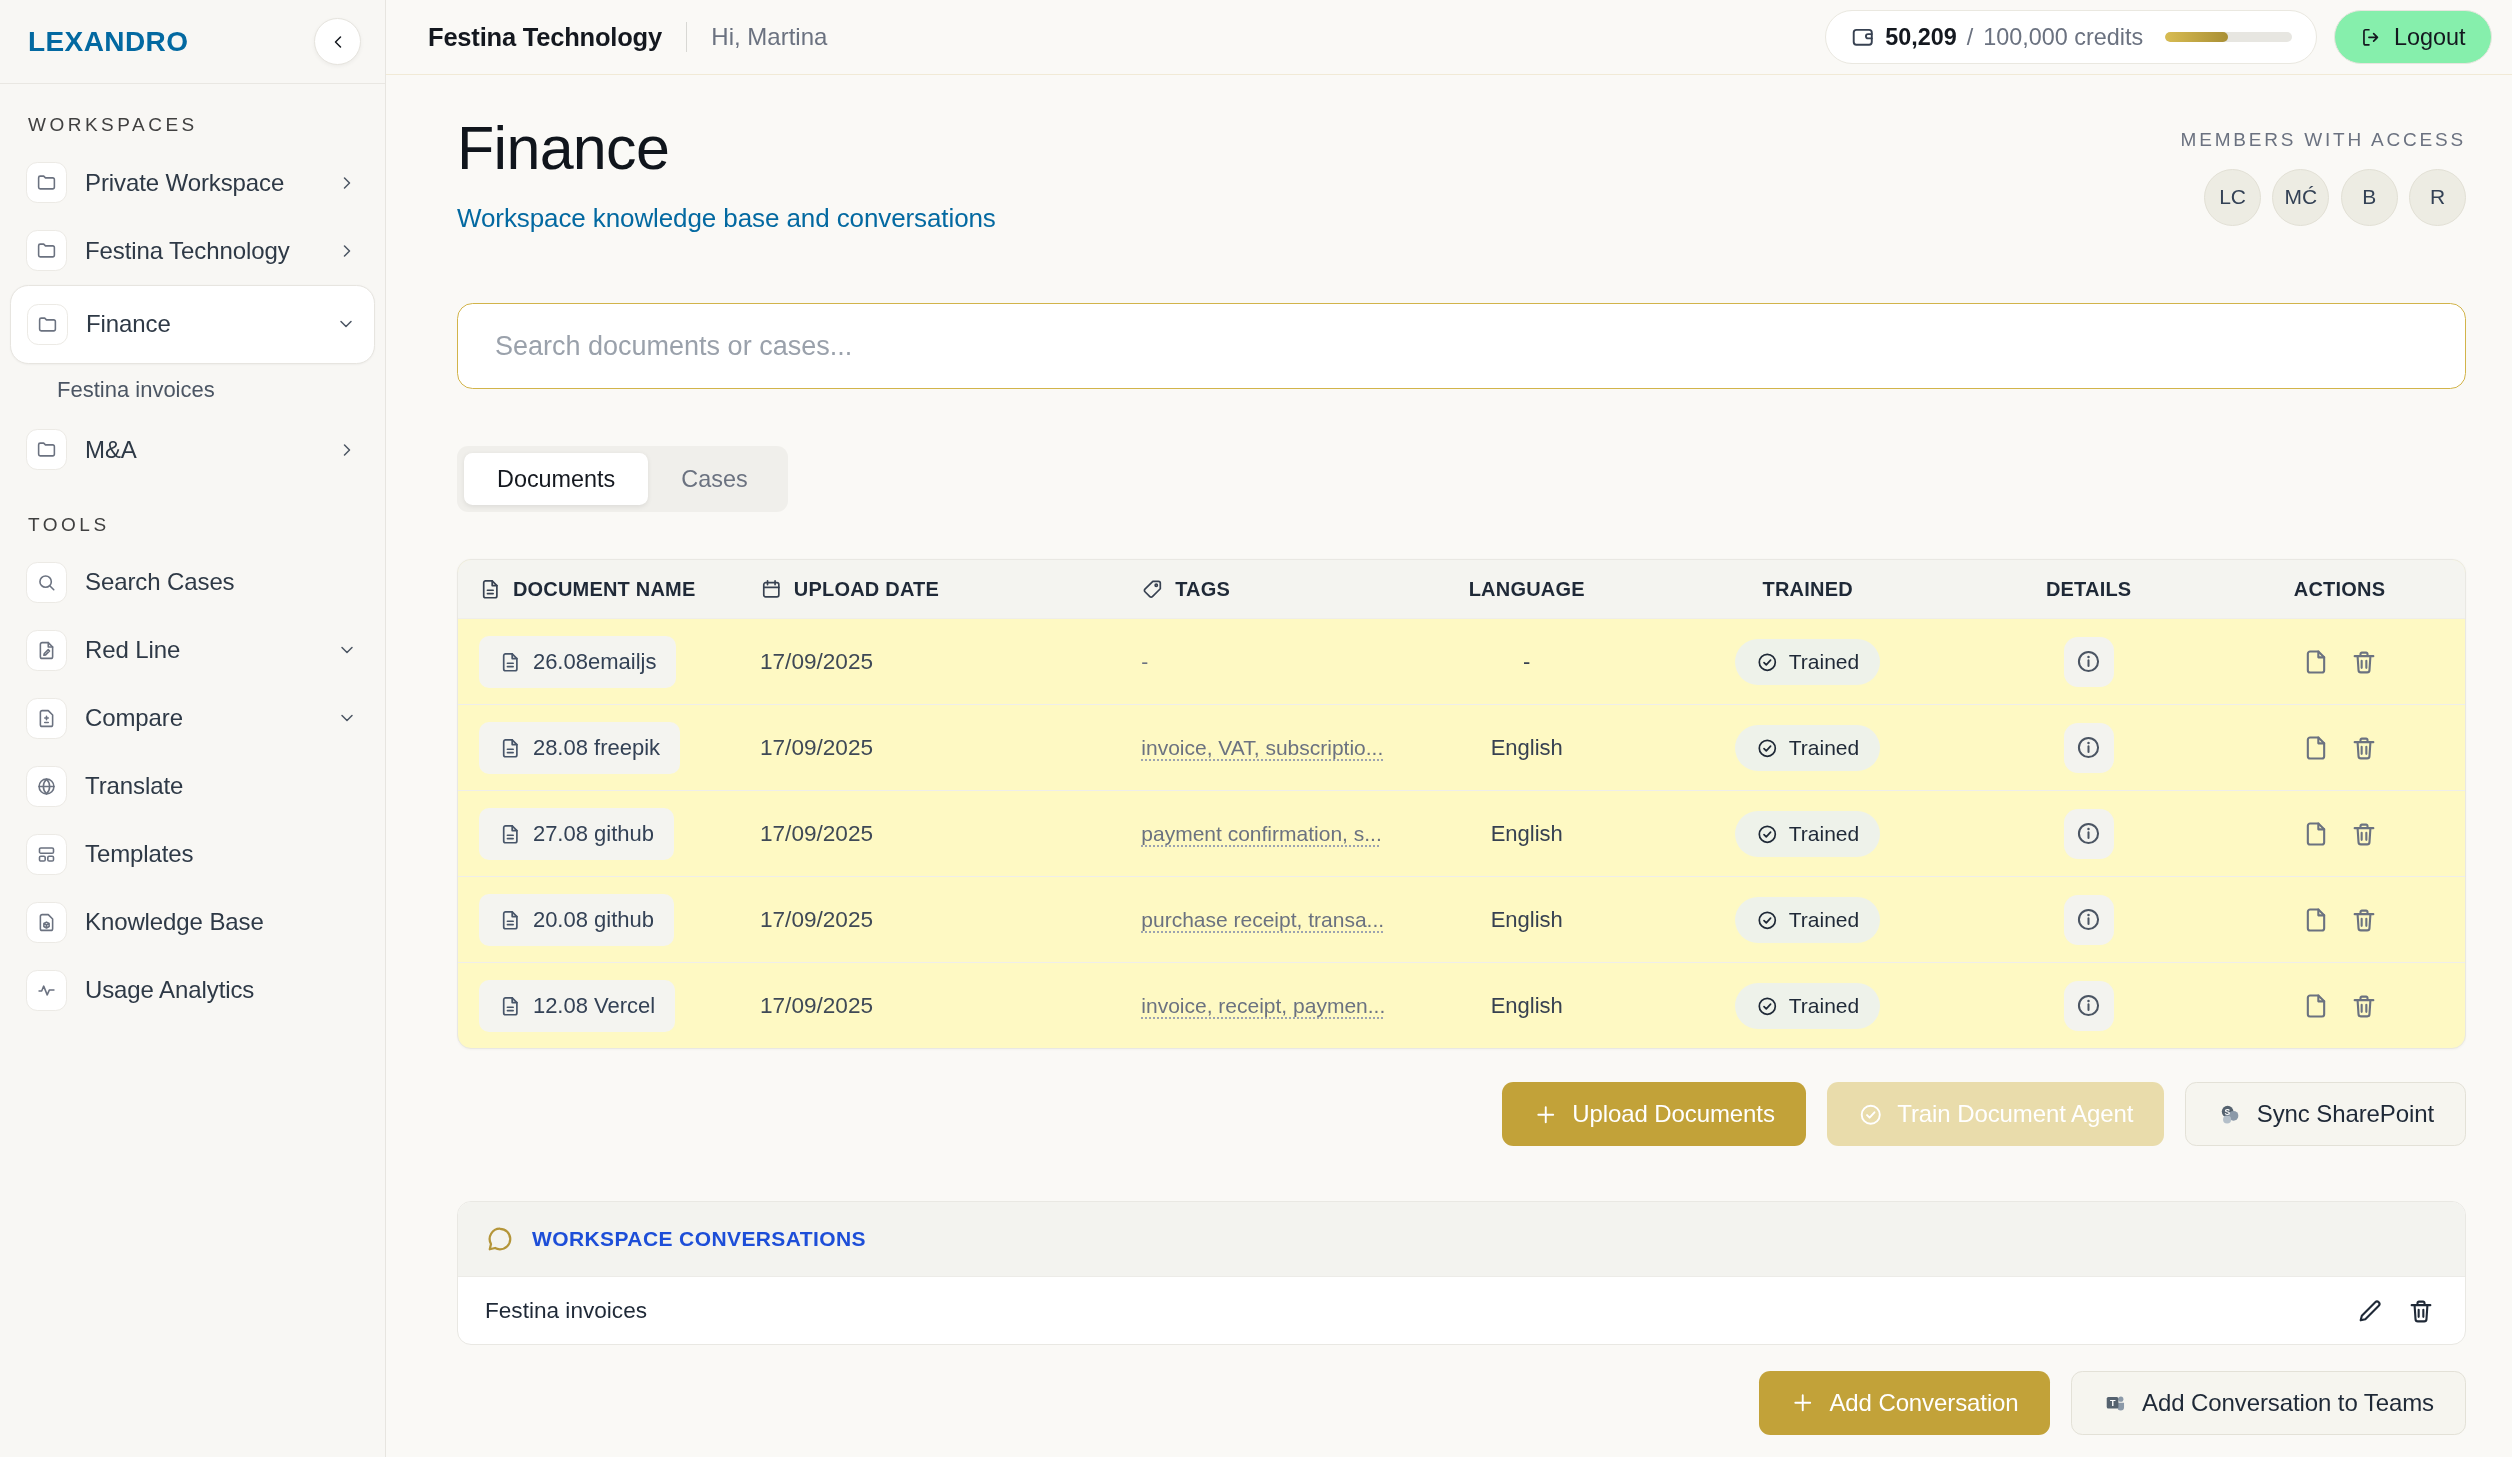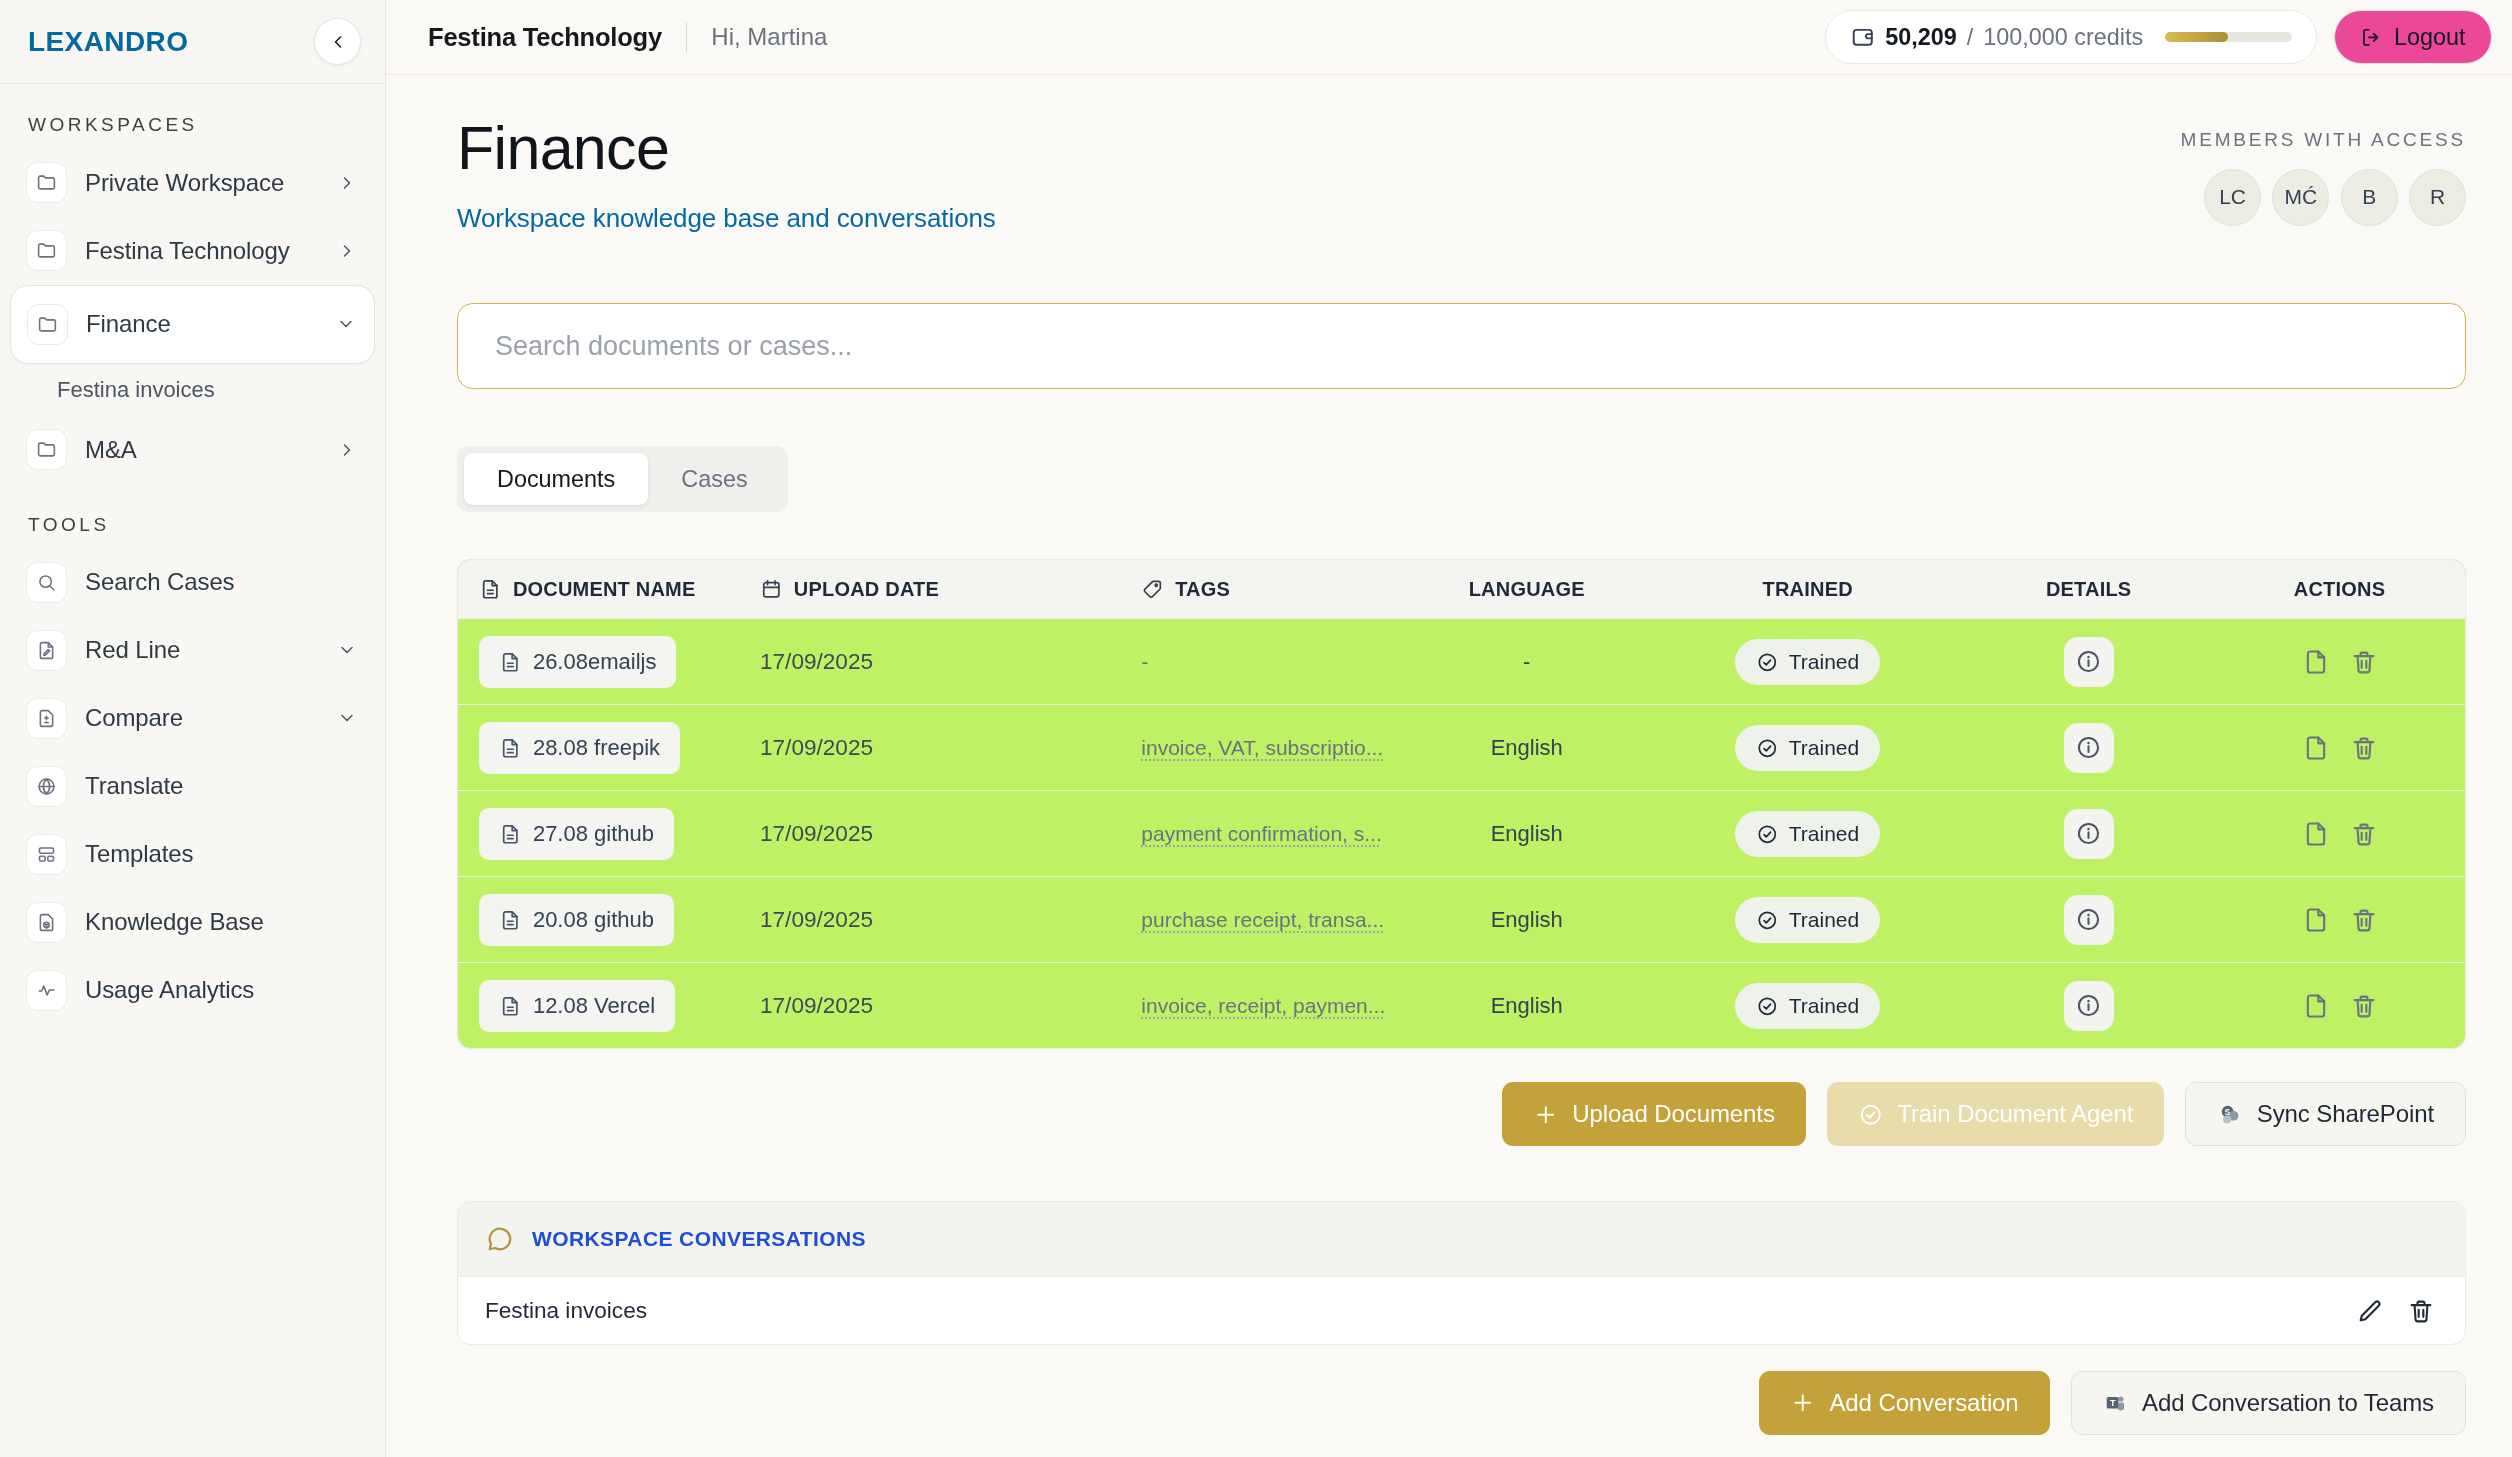--- a/index.html
+++ b/index.html
@@ -70,21 +70,21 @@
   .credits-pill {
     height: 54px; border-radius: 707px; background: #fff; border: 0.7px solid #eae8e0;
     display: flex; align-items: center; gap: 10px; padding: 0 24px;
   }
   .credits-pill svg { width: 25.5px; height: 25.5px; color: #374151; }
   .credits-used { font-size: 23.4px; font-weight: 700; }
   .credits-muted { font-size: 23.4px; color: #6b7280; }
   .progress { width: 127px; height: 10px; border-radius: 5.7px; background: #e7e6e1; margin-left: 11.3px; overflow: hidden; }
   .progress-fill { height: 100%; border-radius: 5.7px; background: linear-gradient(90deg, #d8bc52, #a98f35); }
   .logout-btn {
-    height: 54px; border-radius: 707px; background: #ec4899; border: 0.7px solid #e8e6df;
+    height: 54px; border-radius: 707px; background: #86efac; border: 0.7px solid #e8e6df;
     display: flex; align-items: center; gap: 11.3px; padding: 0 25.5px; cursor: pointer;
     font-size: 23.4px; color: #14181f; font-weight: 500;
   }
   .logout-btn svg { width: 22.6px; height: 22.6px; }
 
   
   .content {
     position: absolute; left: 386px; top: 75px; right: 0; bottom: 0;
     padding: 38px 46px 0 71px; background: #faf9f6;
   }
@@ -111,21 +111,21 @@
     display: inline-flex; margin-top: 57px; background: #f0efeb; border-radius: 11.3px; padding: 7px;
   }
   .tab {
     border: none; background: transparent; font-family: "Liberation Sans", sans-serif;
     font-size: 23.4px; color: #6b7280; padding: 12.7px 33px; border-radius: 8.5px; cursor: pointer;
   }
   .tab.active { background: #fff; color: #14181f; font-weight: 500; box-shadow: 0 1.4px 5.7px rgba(0,0,0,.08); }
 
   
   .table {
-    margin-top: 47px; background: #bef264; border: 0.7px solid #e9e8e3; border-radius: 14px;
+    margin-top: 47px; background: #fef9c3; border: 0.7px solid #e9e8e3; border-radius: 14px;
     overflow: hidden; box-shadow: 0 0.7px 2.1px rgba(0,0,0,.03);
   }
   .tr { display: grid; grid-template-columns: 14% 19% 14% 12.5% 15.5% 12.5% 12.5%; }
   .thead { background: #f4f4f0; height: 58px; }
   .th {
     display: flex; align-items: center; gap: 11.3px; font-size: 20px; font-weight: 700;
     color: #1f2937; letter-spacing: 0.2px; padding-left: 21px;
   }
   .th svg { width: 22.6px; height: 22.6px; color: #374151; }
   .row { height: 86px; border-top: 0.7px solid #efeeea; }

